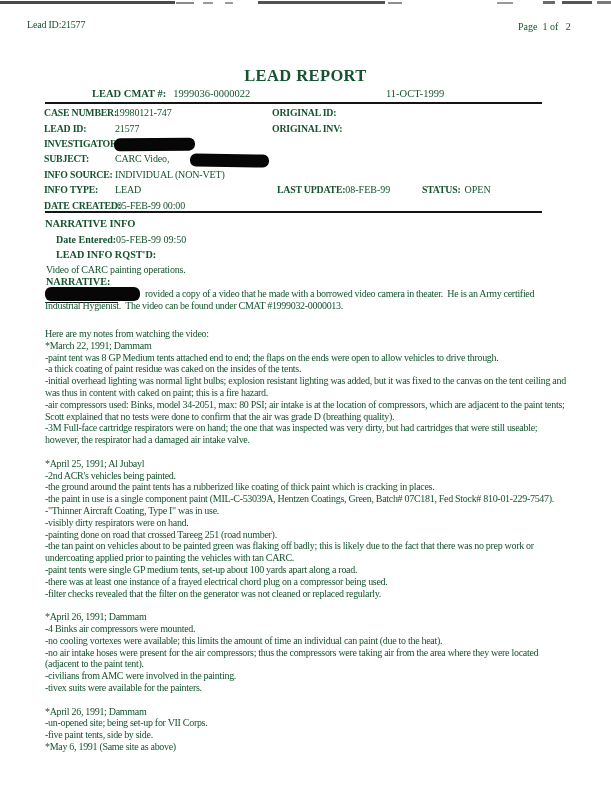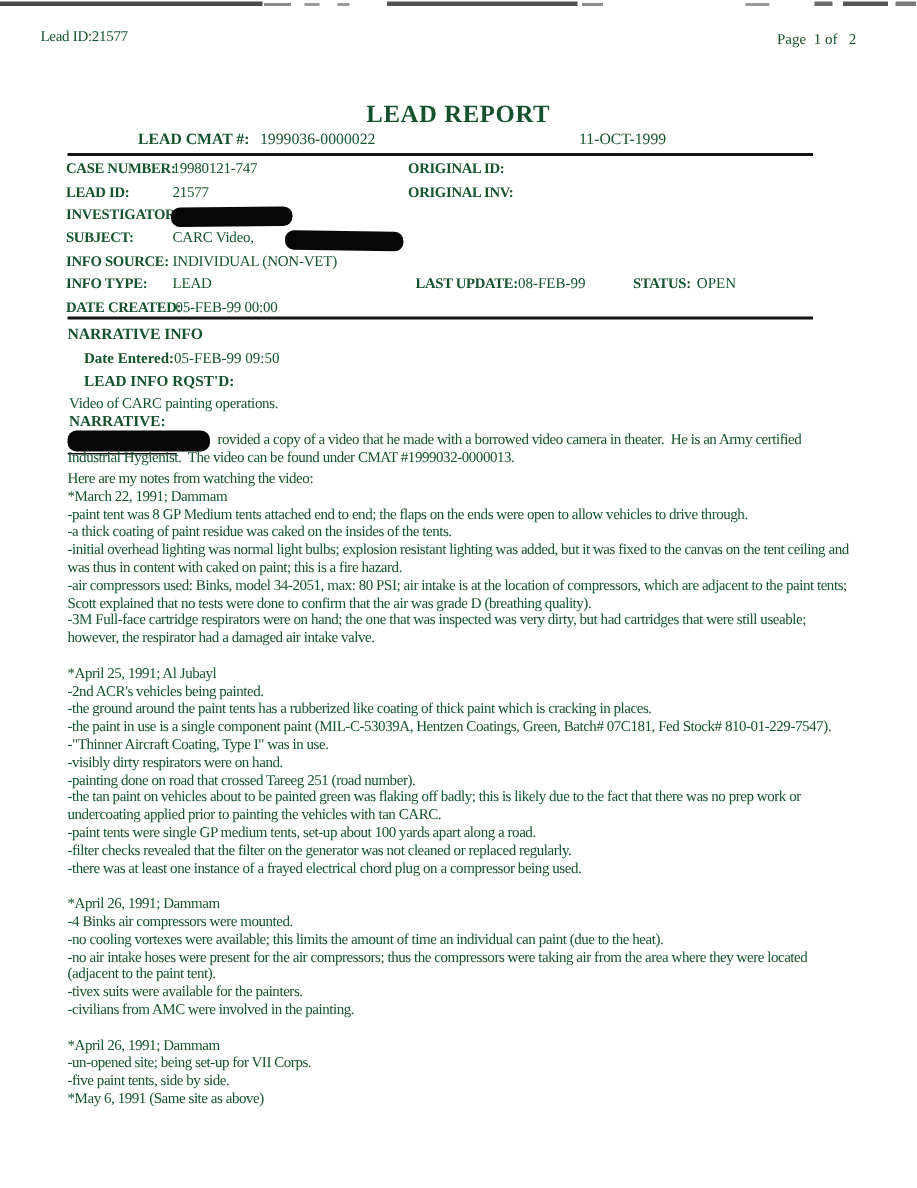--- a/index.html
+++ b/index.html
@@ -37,21 +37,21 @@
   .rb-intro{left:45px;top:287px;width:95px;height:14px;border-radius:6px;background:#070707;}
   .rb-smear{left:45px;top:301.5px;width:73px;height:1.8px;background:#0a0a0a;border-radius:1px;}
   
   .ni-title{left:45px;top:218px;font-size:10.5px;font-weight:bold;letter-spacing:-0.1px;}
   .ni-date{left:56px;top:234px;font-size:10px;}
   .ni-rqstd{left:56px;top:249px;font-size:10.2px;font-weight:bold;}
   .ni-video{left:46px;top:264px;font-size:10px;letter-spacing:-0.2px;}
   .ni-narr{left:46px;top:276px;font-size:10.2px;font-weight:bold;}
   .intro{left:45px;top:288px;width:524px;font-size:10px;line-height:11.8px;letter-spacing:-0.3px;text-indent:100px;}
   .intro span{white-space:pre-wrap;}
-  .notes{left:45px;top:314px;width:524px;}
+  .notes{left:45px;top:328px;width:524px;}
   .nline{min-height:11.8px;line-height:11.8px;font-size:10px;letter-spacing:-0.3px;white-space:pre-wrap;}
 </style>
 </head>
 <body>
 
 <div class="page">
 
   <div>
     <div class="noise" style="left:0;top:1px;width:175px;height:3px;"></div>
     <div class="noise" style="left:176px;top:2px;width:18px;height:2px;background:#8a8a8a;"></div>
@@ -133,29 +133,29 @@
       <div class="nline"></div>
       <div class="nline">*April 25, 1991; Al Jubayl</div>
       <div class="nline">-2nd ACR's vehicles being painted.</div>
       <div class="nline">-the ground around the paint tents has a rubberized like coating of thick paint which is cracking in places.</div>
       <div class="nline">-the paint in use is a single component paint (MIL-C-53039A, Hentzen Coatings, Green, Batch# 07C181, Fed Stock# 810-01-229-7547).</div>
       <div class="nline">-"Thinner Aircraft Coating, Type I" was in use.</div>
       <div class="nline">-visibly dirty respirators were on hand.</div>
       <div class="nline">-painting done on road that crossed Tareeg 251 (road number).</div>
       <div class="nline">-the tan paint on vehicles about to be painted green was flaking off badly; this is likely due to the fact that there was no prep work or undercoating applied prior to painting the vehicles with tan CARC.</div>
       <div class="nline">-paint tents were single GP medium tents, set-up about 100 yards apart along a road.</div>
+      <div class="nline">-there was at least one instance of a frayed electrical chord plug on a compressor being used.</div>
       <div class="nline">-filter checks revealed that the filter on the generator was not cleaned or replaced regularly.</div>
-      <div class="nline">-there was at least one instance of a frayed electrical chord plug on a compressor being used.</div>
       <div class="nline"></div>
       <div class="nline">*April 26, 1991; Dammam</div>
       <div class="nline">-4 Binks air compressors were mounted.</div>
       <div class="nline">-no cooling vortexes were available; this limits the amount of time an individual can paint (due to the heat).</div>
       <div class="nline">-no air intake hoses were present for the air compressors; thus the compressors were taking air from the area where they were located (adjacent to the paint tent).</div>
+      <div class="nline">-civilians from AMC were involved in the painting.</div>
       <div class="nline">-tivex suits were available for the painters.</div>
-      <div class="nline">-civilians from AMC were involved in the painting.</div>
       <div class="nline"></div>
       <div class="nline">*April 26, 1991; Dammam</div>
       <div class="nline">-un-opened site; being set-up for VII Corps.</div>
       <div class="nline">-five paint tents, side by side.</div>
       <div class="nline">*May 6, 1991 (Same site as above)</div>
     </div>
 
 </div>
 
 </body></html>

